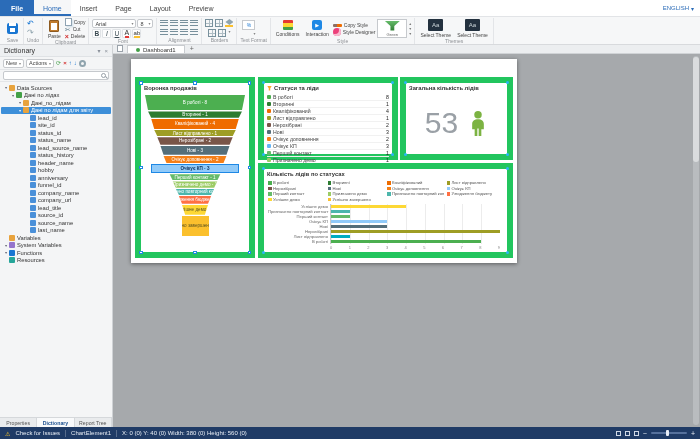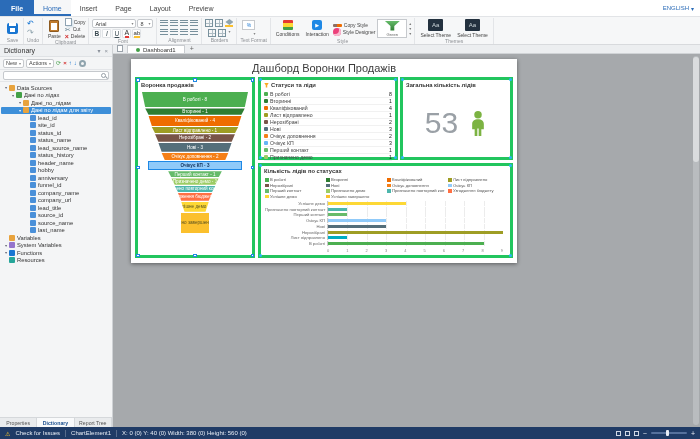--- a/index.html
+++ b/index.html
@@ -78,21 +78,21 @@
   .dicttabs{height:10px;display:flex;border-top:1px solid #d5d8db;background:#e9ebed}
   .dtab{flex:1;font-size:5.2px;display:flex;align-items:center;justify-content:center;color:#555;border-right:1px solid #d5d8db;white-space:nowrap;overflow:hidden}
   .dtab.active{background:#f9fafb;color:#1b4f8f;font-weight:bold}
 
   
   .canvas{position:absolute;left:113px;top:54px;right:0;bottom:12px;background:#a6a9ac;overflow:hidden}
   .vscroll{position:absolute;right:1px;top:2px;width:6px;bottom:2px;background:#b9bcbf;border-radius:3px}
   .vthumb{position:absolute;top:1px;left:0;width:6px;height:105px;background:#dadcde;border-radius:3px}
   .page{position:absolute;left:18px;top:5px;width:386px;height:204px;background:#fff;box-shadow:0 1px 4px rgba(0,0,0,.45)}
   .pgtitle{position:absolute;top:3px;left:0;right:0;text-align:center;font-size:11px;color:#3c3c3c}
-  .panel{position:absolute;background:#fff;border:3px solid #22c55e}
+  .panel{position:absolute;background:#fff;border:6px solid #22c55e}
   .panelh{height:10px;display:flex;align-items:center;gap:2px;padding:0 3px;font-size:5.8px;font-weight:bold;color:#333}
   .hico{width:5px;height:5px;flex:none;background:#f9a825;clip-path:polygon(0 0,100% 0,65% 55%,65% 100%,35% 100%,35% 55%)}
   #panel-funnel{left:4px;top:18px;width:120px;height:181px}
   #panel-status{left:127px;top:18px;width:140px;height:83px}
   #panel-total{left:269px;top:18px;width:113px;height:83px}
   #panel-bars{left:127px;top:104px;width:255px;height:95px}
   .dotk{position:absolute;width:3px;height:3px;background:#29b6f6;border-radius:50%;z-index:2}
   .dotk.tl{left:-2px;top:-2px}.dotk.tr{right:-2px;top:-2px}.dotk.bl{left:-2px;bottom:-2px}.dotk.br{right:-2px;bottom:-2px}
   .hd{position:absolute;width:3.5px;height:3.5px;background:#fff;border:1px solid #1e88e5;z-index:3}
   .hd.tl{left:-2px;top:-2px}.hd.tm{left:50%;margin-left:-2px;top:-2px}.hd.tr{right:-2px;top:-2px}
@@ -478,21 +478,20 @@
       </div>
     <div class="dicttabs">
         <div class="dtab">Properties</div>
         <div class="dtab active">Dictionary</div>
         <div class="dtab">Report Tree</div>
       </div>
   </div>
 
   <div class="canvas">
     <div class="page">
-      <div class="pgtitle">Дашборд Воронки Продажів</div>
 
       <div class="panel" id="panel-funnel">
         <div class="panelh">
           <span>Воронка продажів</span>
         </div>
         <div class="funnel">
             <div class="fseg" style="height: 15.4px; background: rgb(76, 175, 80); clip-path: polygon(0% 0px, 100% 0px, 96.9167% 100%, 3.08333% 100%);">В роботі - 8</div>
             <div class="fseg" style="height: 6.3px; background: rgb(46, 125, 50); clip-path: polygon(3.08333% 0px, 96.9167% 0px, 93.8333% 100%, 6.16667% 100%);">Вторинні - 1</div>
             <div class="fseg" style="height: 10.2px; background: rgb(239, 108, 0); clip-path: polygon(6.16667% 0px, 93.8333% 0px, 90.75% 100%, 9.25% 100%);">Кваліфікований - 4</div>
             <div class="fseg" style="height: 6.3px; background: rgb(158, 157, 36); clip-path: polygon(9.25% 0px, 90.75% 0px, 87.6667% 100%, 12.3333% 100%);">Лист відправлено - 1</div>

